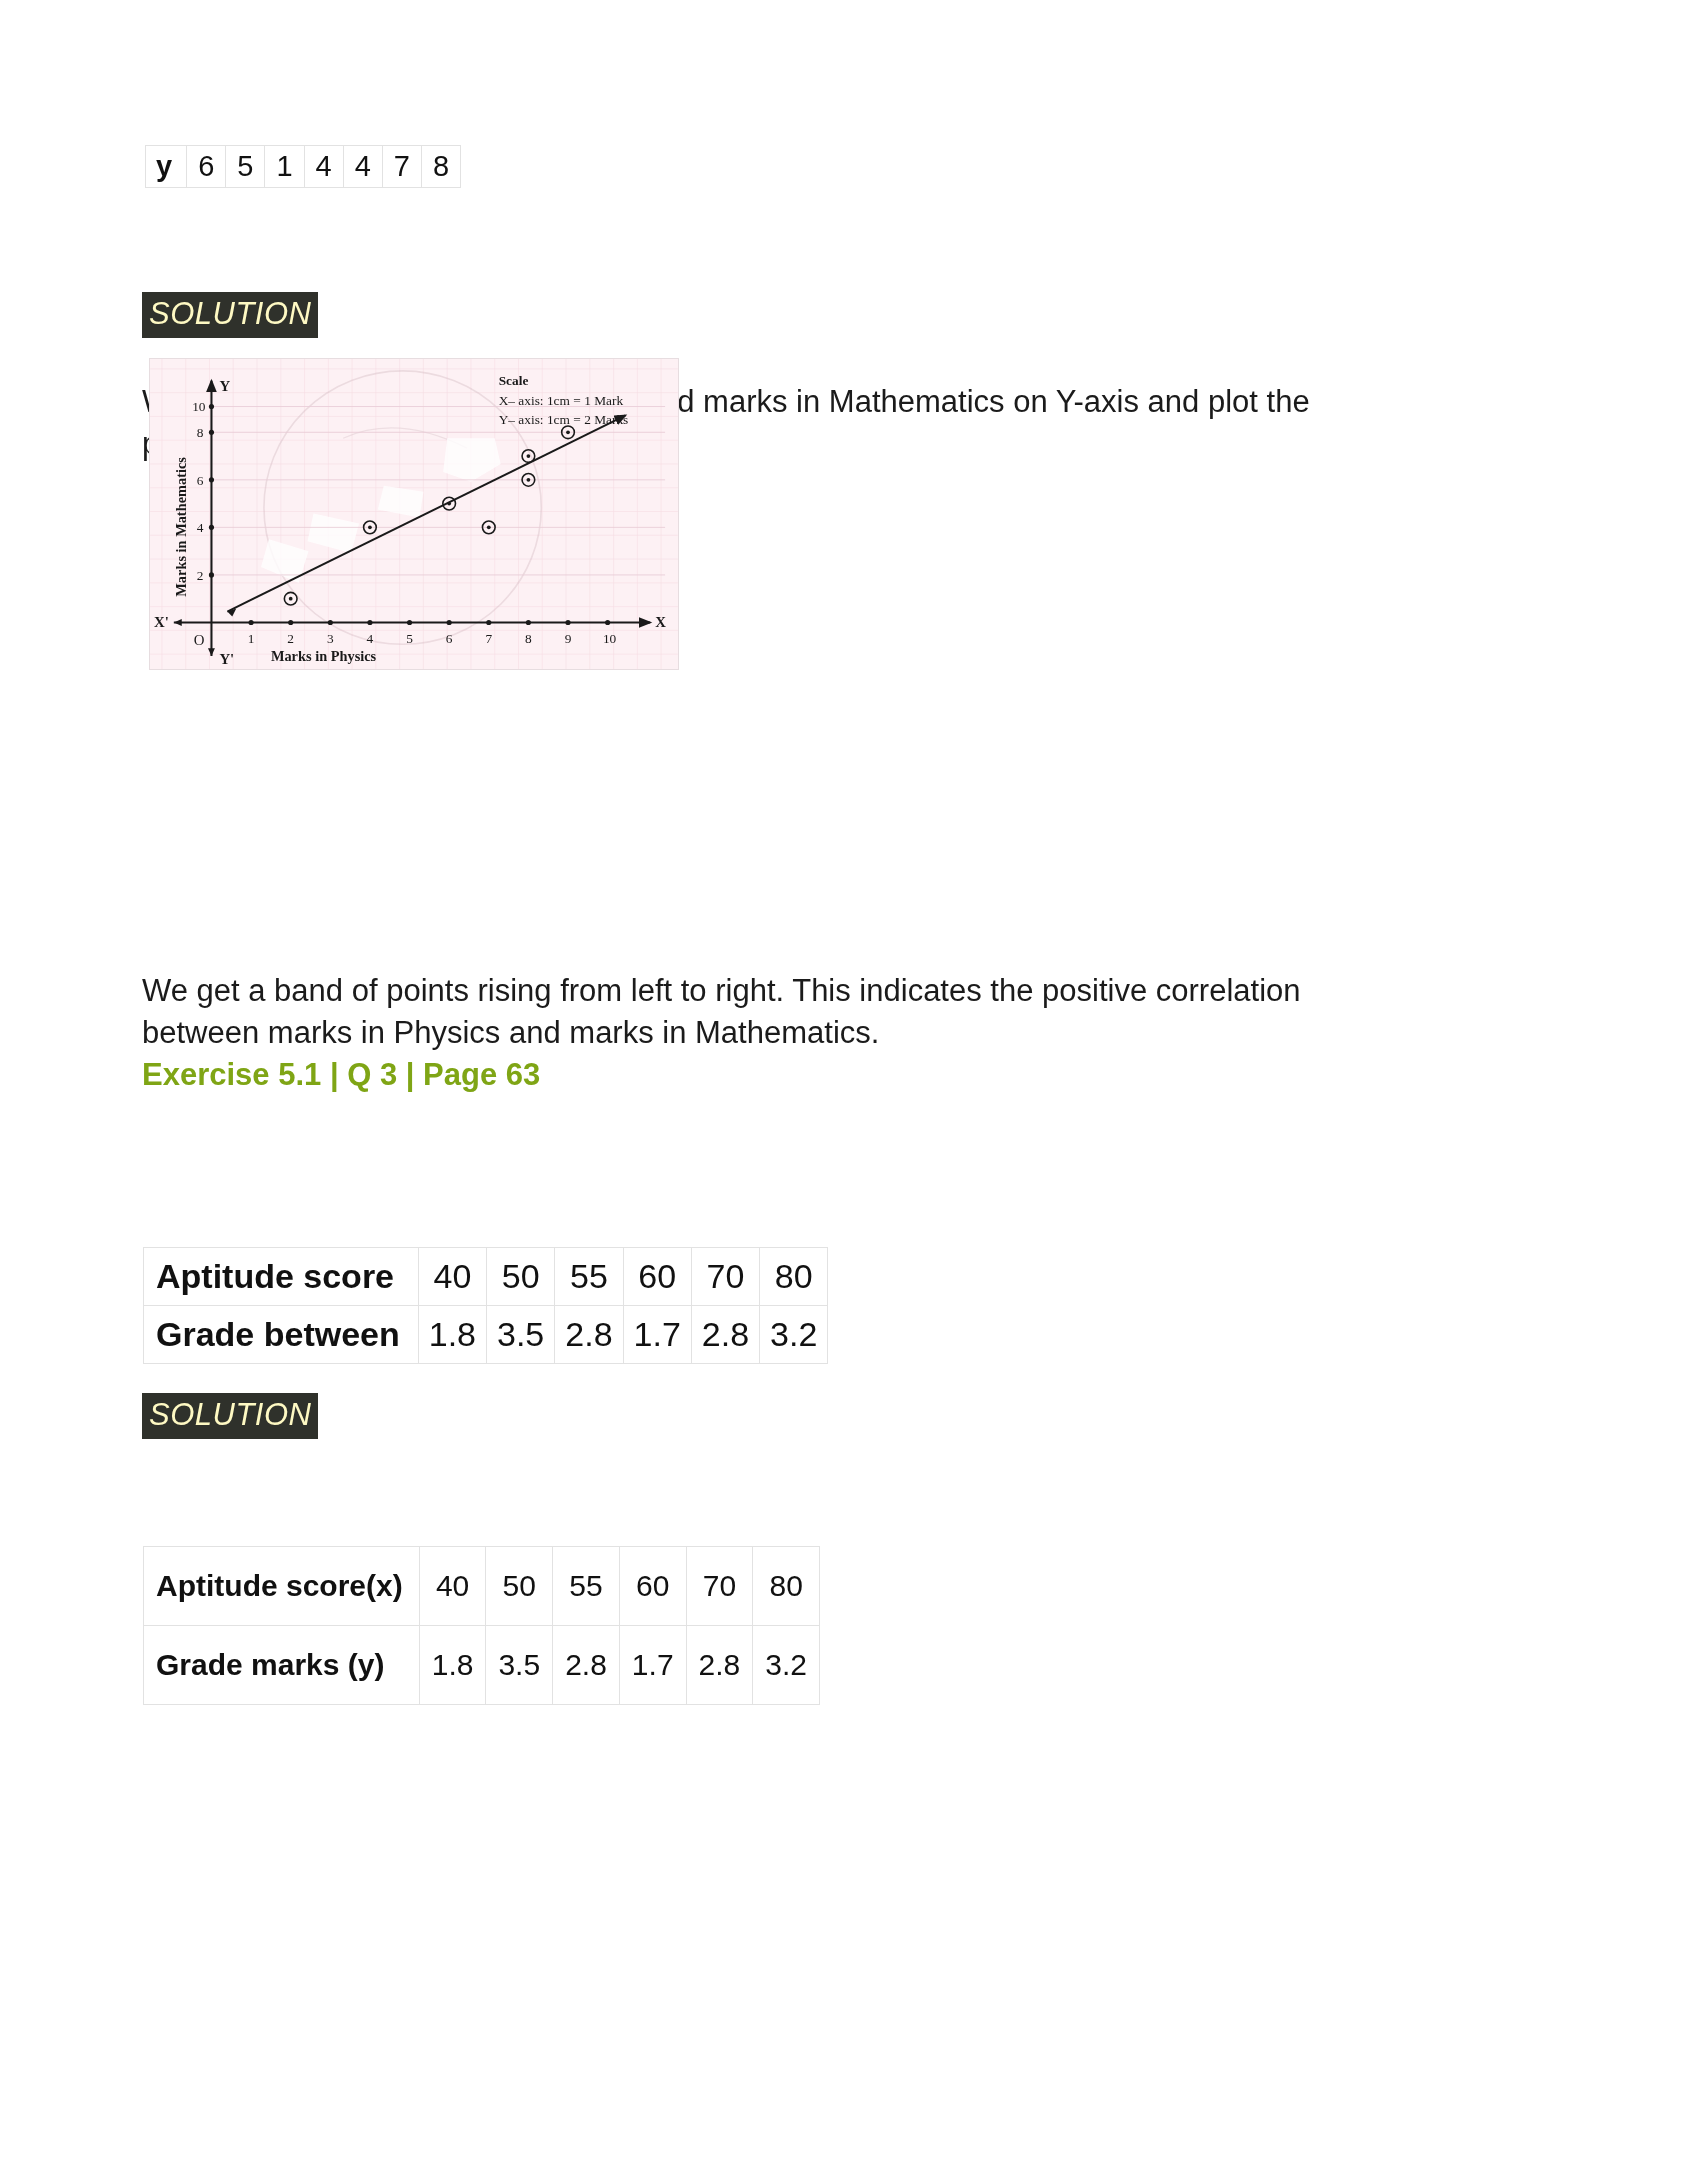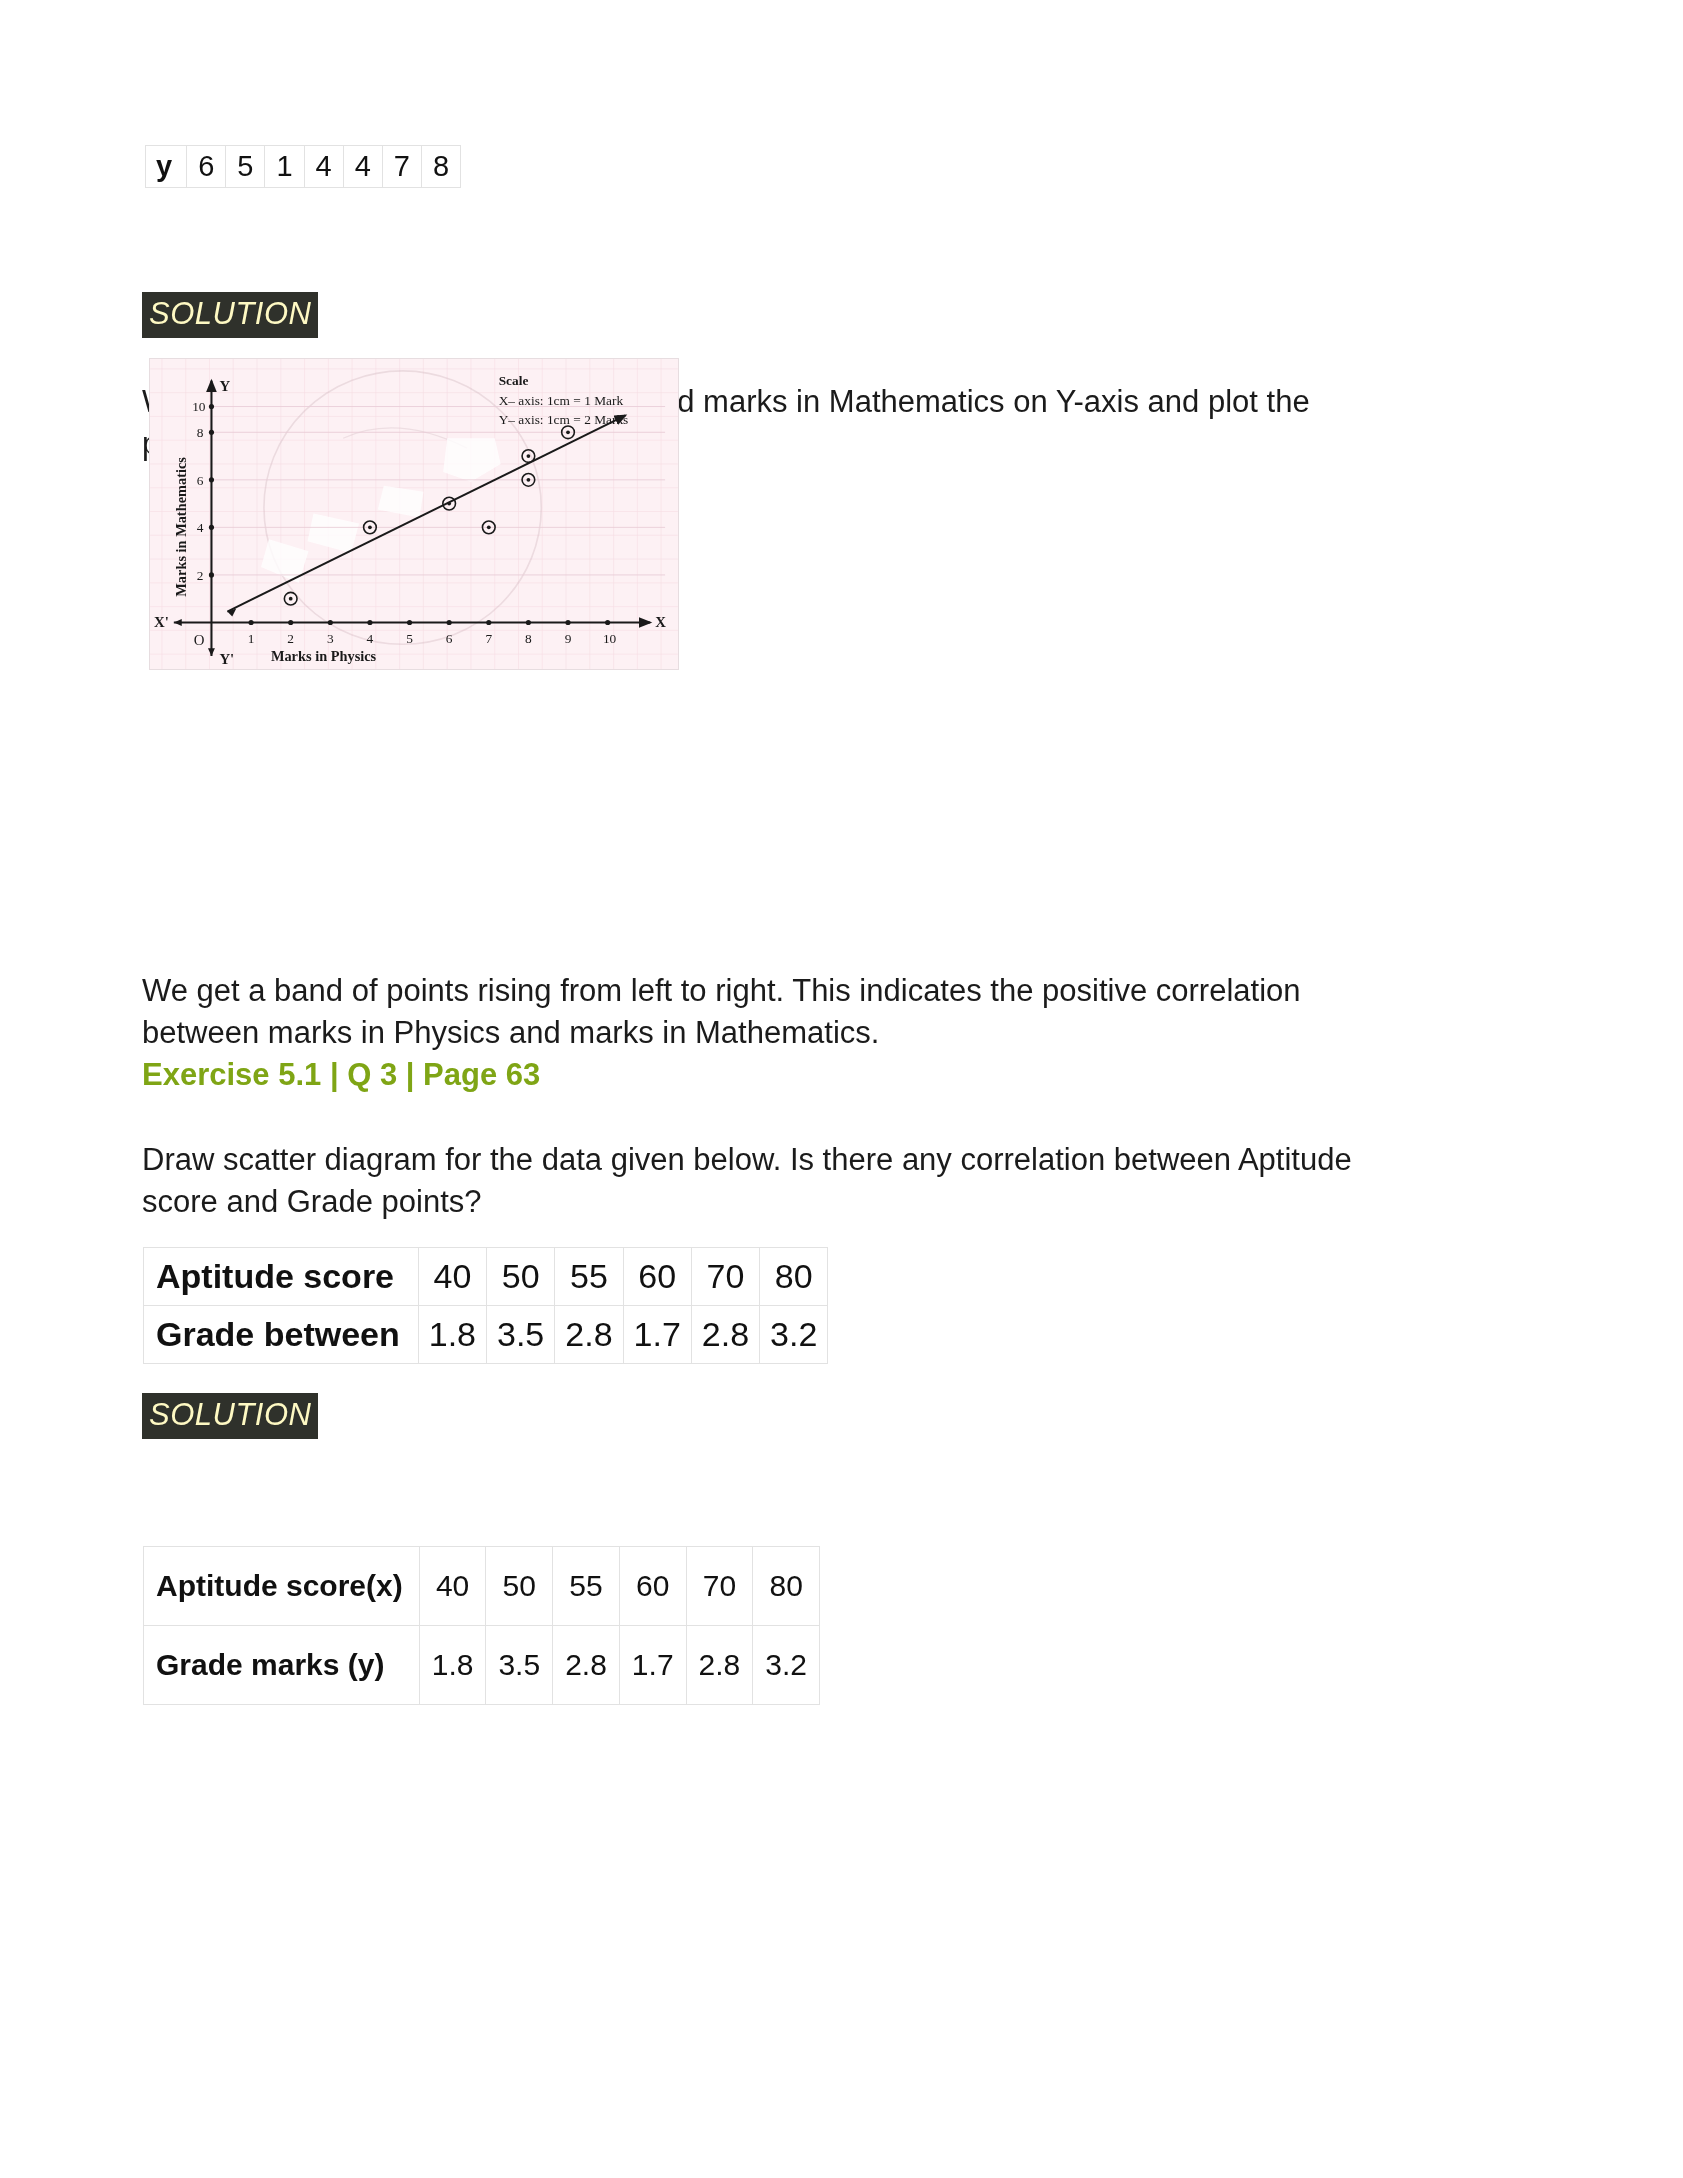--- a/index.html
+++ b/index.html
@@ -293,21 +293,20 @@
             <circle cx="422" cy="74" r="1.9" fill="#1a1a1a"></circle>
           </g>
       </g>
     </svg>
   </div>
 
   <div class="para" id="para-conclusion">We get a band of points rising from left to right. This indicates the positive correlation between marks in Physics and marks in Mathematics.</div>
 
   <div id="exercise-heading">Exercise 5.1 | Q 3 | Page 63</div>
 
-  <div class="para" id="para-question">Draw scatter diagram for the data given below. Is there any correlation between Aptitude score and Grade points?</div>
 
   <table class="dtable" id="table1">
     <tbody>
       <tr>
         <td class="rowhead">Aptitude score</td>
         <td>40</td>
         <td>50</td>
         <td>55</td>
         <td>60</td>
         <td>70</td>

